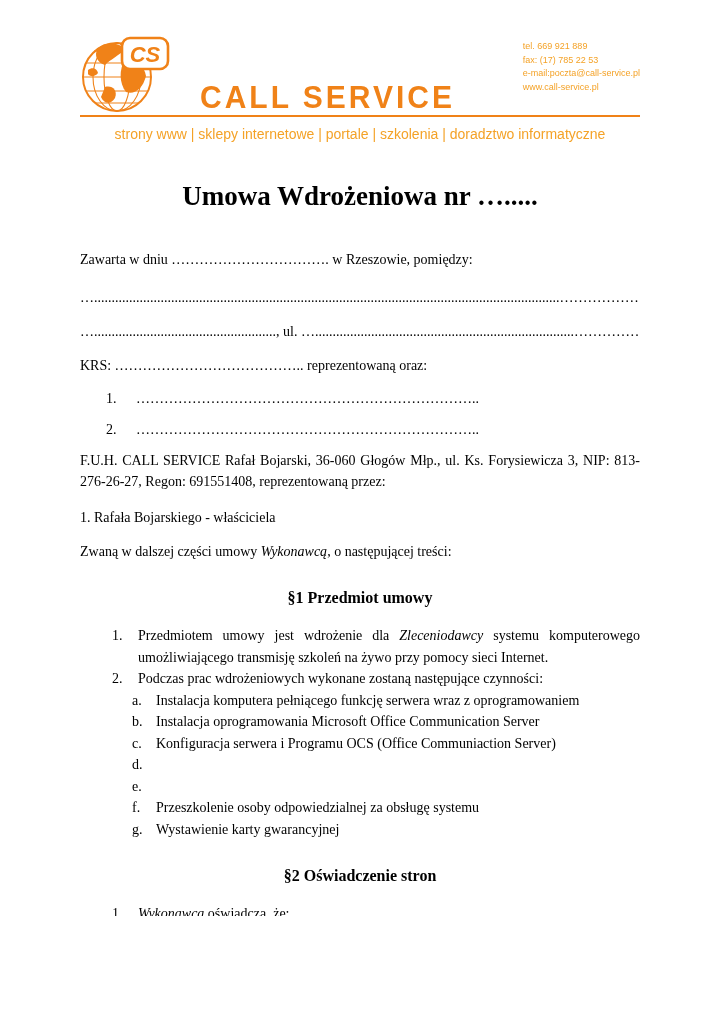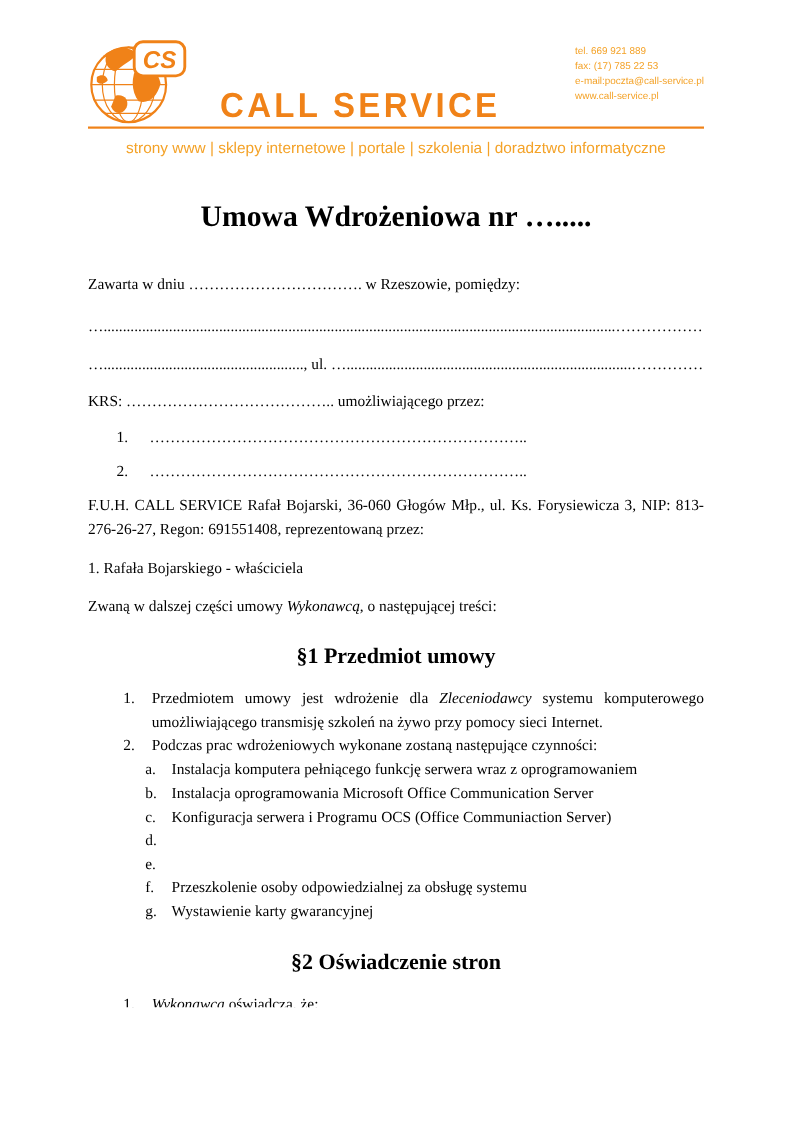--- a/index.html
+++ b/index.html
@@ -20,21 +20,21 @@
            font-size:14px;margin-top:9px;}
   
   .main{position:absolute;top:168px;left:80px;width:560px;font-size:14px;line-height:21px;}
   .doc-title{text-align:center;font-size:27px;font-weight:bold;line-height:1.2;margin:12px 0 0 0;}
   .para{margin:0 0 17px 0;}
   .p-first{margin-top:37px;}
   .dotline{white-space:nowrap;overflow:hidden;margin:0 0 13px 0;}
   .intro-li{display:flex;margin:0 0 10px 0;padding-left:26px;}
   .intro-li .m{flex:0 0 30px;}
   .intro-li .t{flex:1;white-space:nowrap;overflow:hidden;}
-  .sec-head{text-align:center;font-weight:bold;font-size:20px;margin:25px 0 17px 0;}
+  .sec-head{text-align:center;font-weight:bold;font-size:16px;margin:25px 0 17px 0;}
   .li{display:flex;align-items:flex-start;line-height:21.5px;}
   .li .m{flex:0 0 28px;padding-left:4px;box-sizing:border-box;}
   .li .t{flex:1;}
   .just{text-align:justify;}
   .sub{padding-left:52px;}
   .sub .m{flex:0 0 24px;padding-left:0;}
   .sub2{padding-left:28px;}
   .sub2 .m{flex:0 0 30px;}
   .it{font-style:italic;}
   
@@ -87,21 +87,21 @@
     <div class="tagline">strony www | sklepy internetowe | portale | szkolenia | doradztwo informatyczne</div>
   </div>
 
   <div class="main">
 
     <div class="doc-title">Umowa Wdrożeniowa nr ….....</div>
 
     <div class="para p-first">Zawarta w dniu ……………………………. w Rzeszowie, pomiędzy:</div>
     <div class="dotline">….....................................................................................................................................………………………...,</div>
     <div class="dotline">…...................................................., ul. …..........................................................................…………………….,</div>
-    <div class="para" style="margin-bottom:12px;">KRS: ………………………………….. umożliwiającego przez:</div>
+    <div class="para" style="margin-bottom:12px;">KRS: ………………………………….. reprezentowaną oraz:</div>
 
     <div class="intro-li">
       <span class="m">1.</span>
       <span class="t">………………………………………………………………..</span>
     </div>
     <div class="intro-li">
       <span class="m">2.</span>
       <span class="t">………………………………………………………………..</span>
     </div>
 

